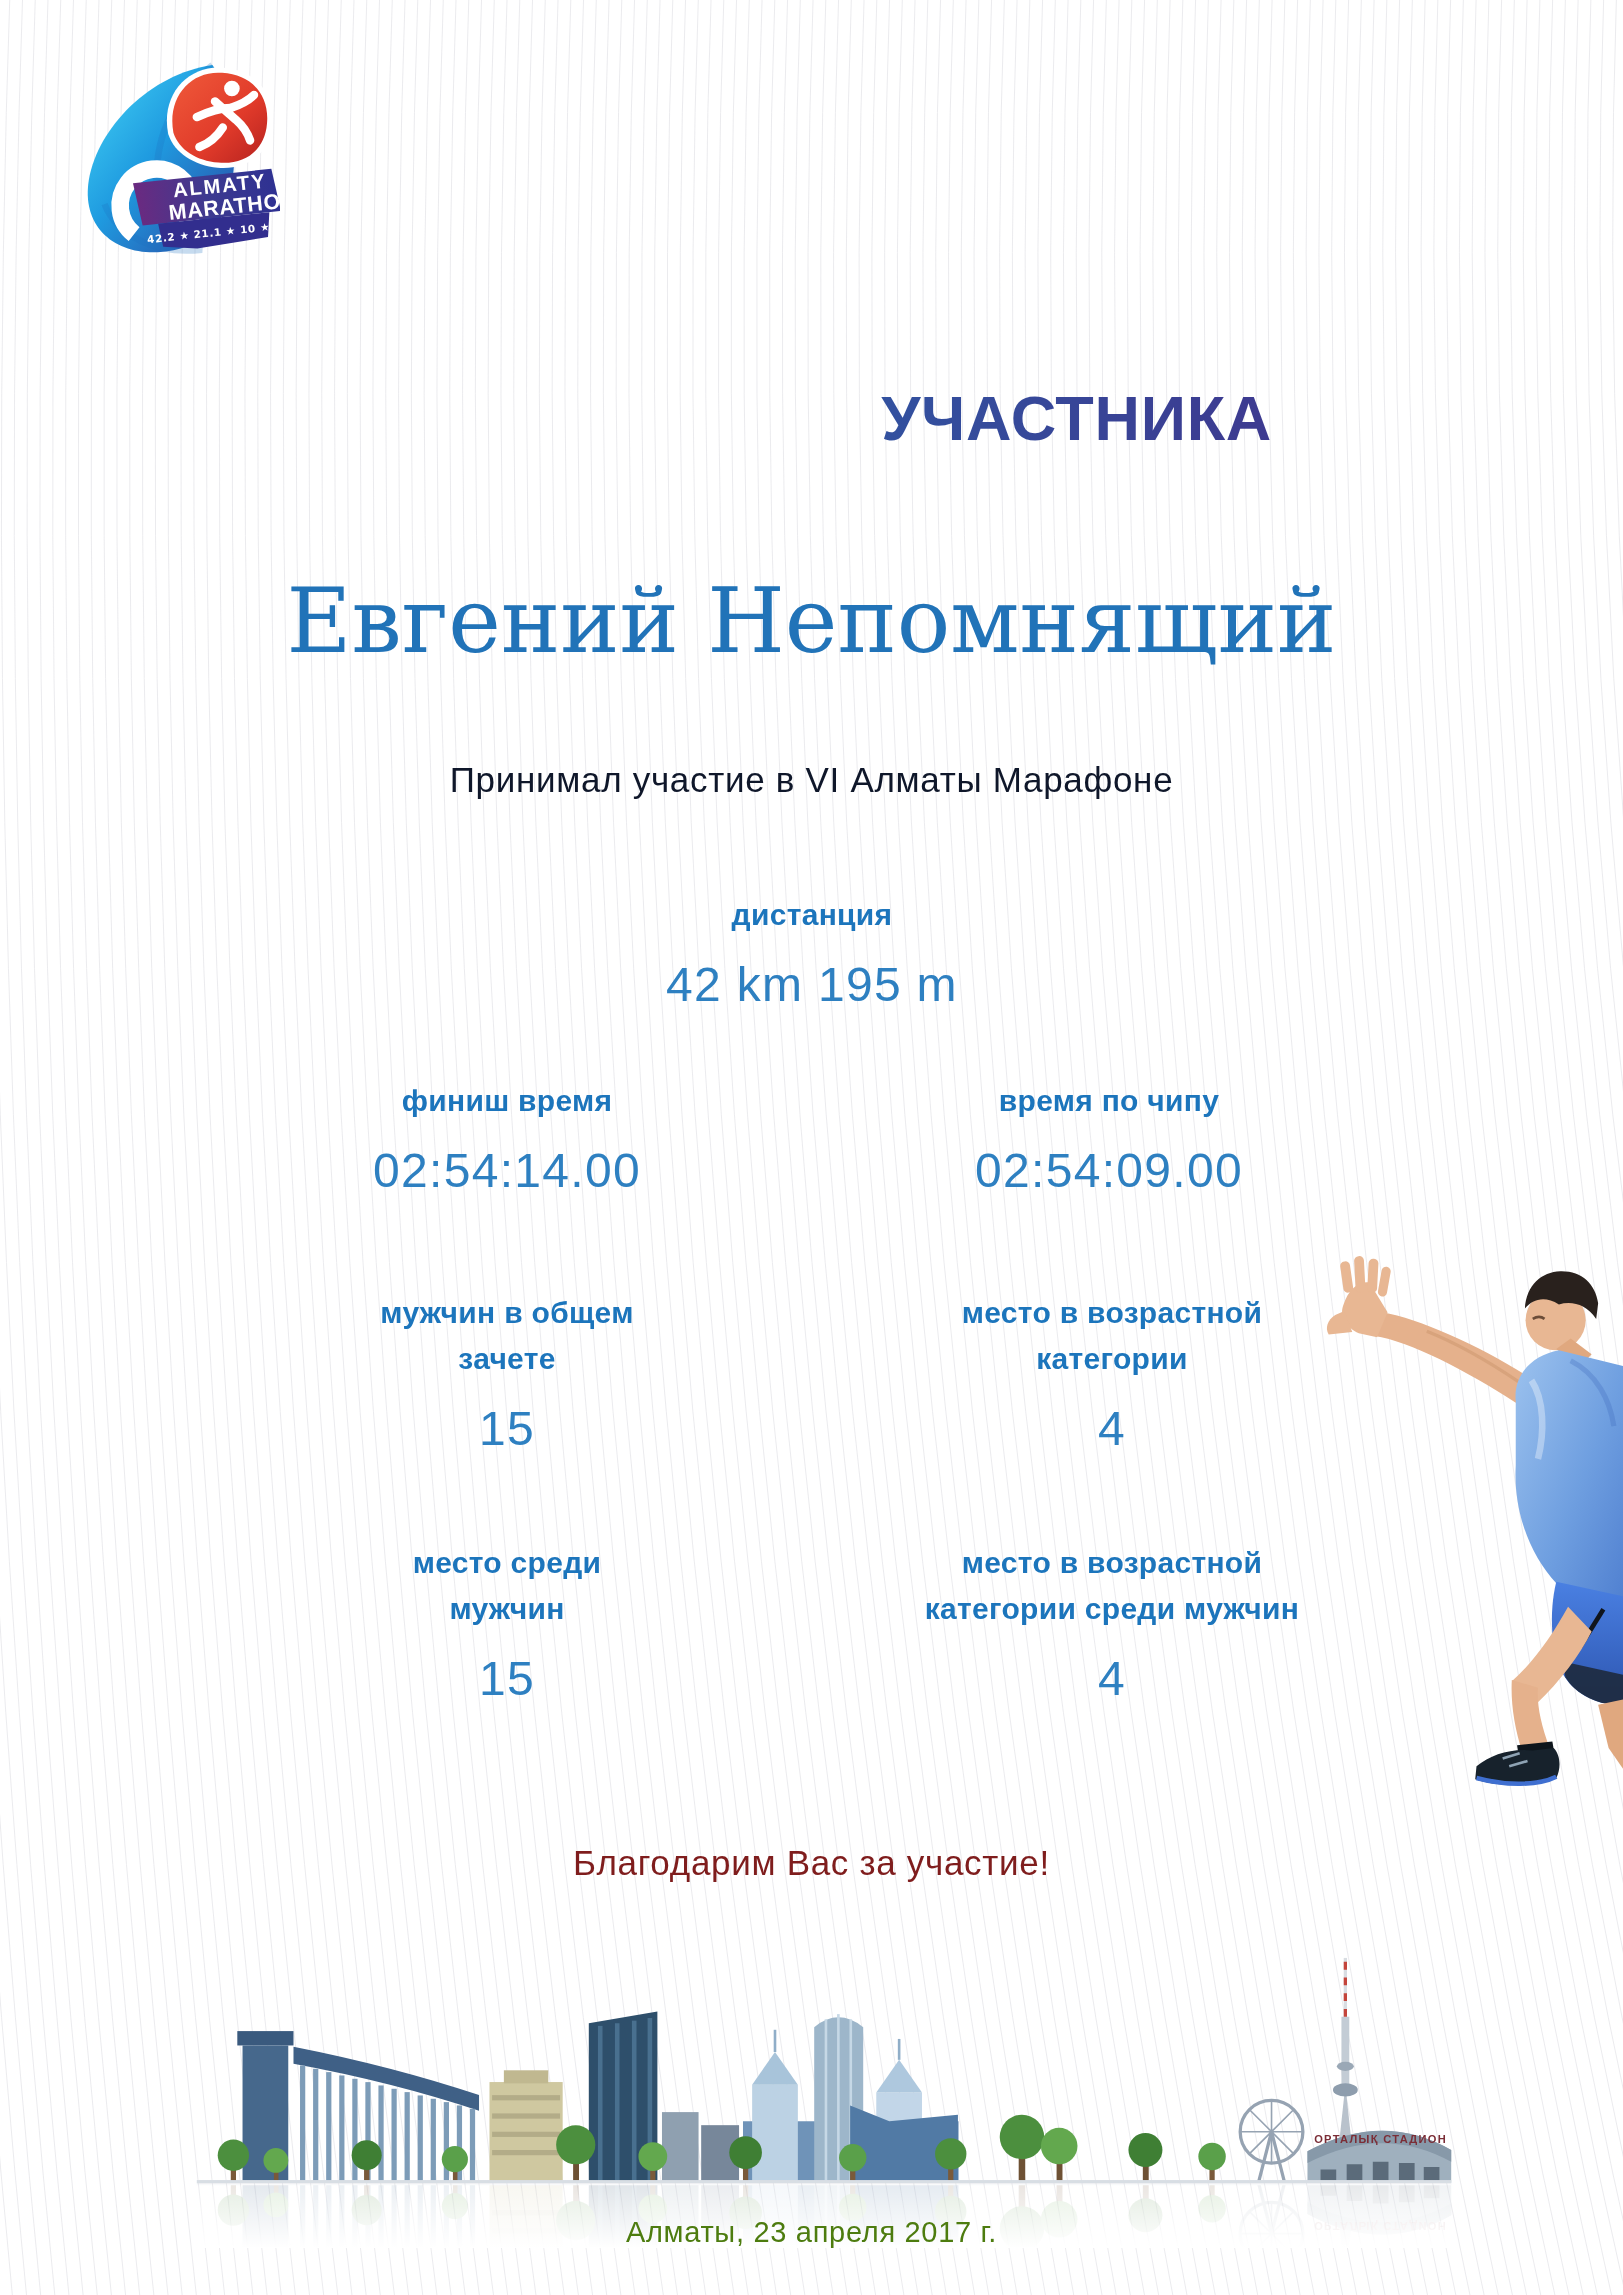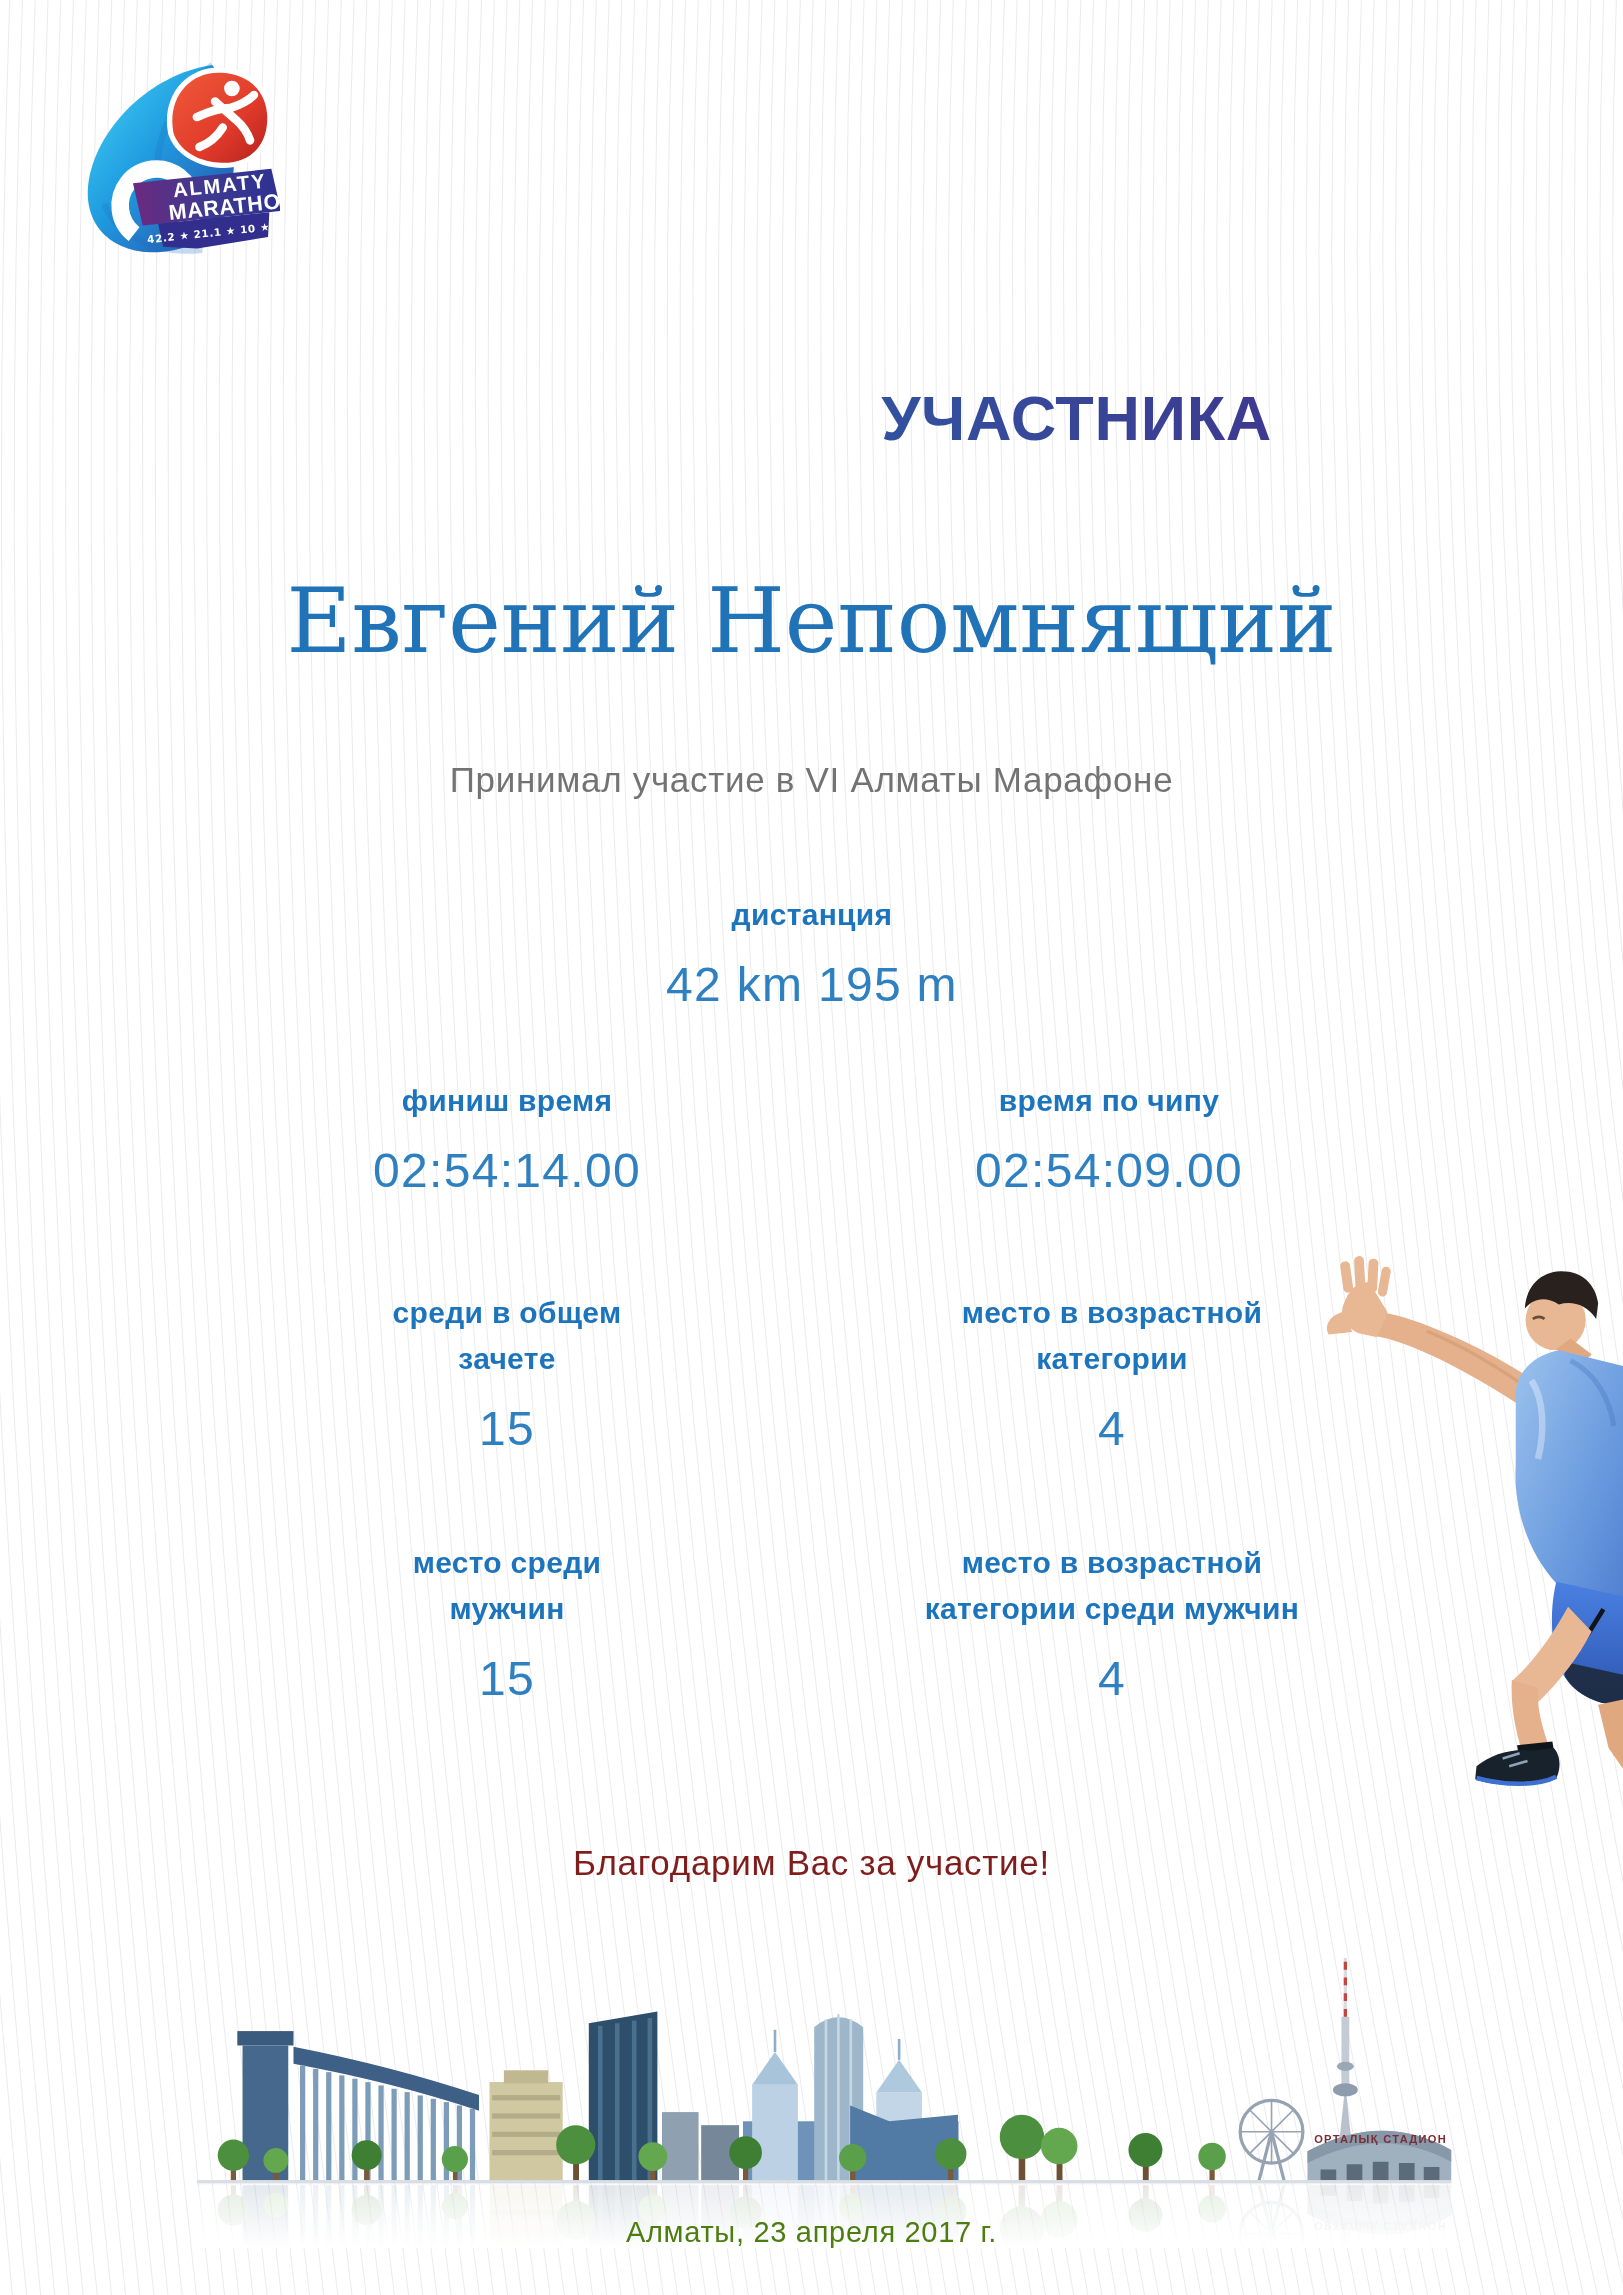--- a/index.html
+++ b/index.html
@@ -41,21 +41,21 @@
   }
 
   .participant-name{
     position:absolute;left:50%;transform:translateX(-50%);
     top:564px;font-family:"DejaVu Serif", serif;
     font-size:89px;line-height:1.3;color:var(--blue-script);
     white-space:nowrap;
   }
   .participation{
     position:absolute;left:50%;transform:translateX(-50%);
-    top:760px;font-size:35px;color:#737373;white-space:nowrap;letter-spacing:0.7px;
+    top:760px;font-size:35px;color:#0f172a;white-space:nowrap;letter-spacing:0.7px;
   }
 
   .stat{position:absolute;transform:translateX(-50%);text-align:center;}
   .stat .lbl{
     font-weight:bold;font-size:30px;line-height:46px;color:var(--blue-bold);
     margin:16px auto;letter-spacing:0.3px;
   }
   .stat .val{
     font-size:48px;line-height:1;color:var(--blue-light);
     margin-top:23px;letter-spacing:1.3px;
@@ -302,21 +302,21 @@
   <div class="stat stat-finish">
     <div class="lbl">финиш время</div>
     <div class="val">02:54:14.00</div>
   </div>
   <div class="stat stat-chip">
     <div class="lbl">время по чипу</div>
     <div class="val">02:54:09.00</div>
   </div>
 
   <div class="stat stat-overall">
-    <div class="lbl w400">среди в общем зачете</div>
+    <div class="lbl w400">мужчин в общем зачете</div>
     <div class="val">15</div>
   </div>
   <div class="stat stat-age">
     <div class="lbl w560">место в возрастной категории</div>
     <div class="val">4</div>
   </div>
 
   <div class="stat stat-gender">
     <div class="lbl w400">место среди мужчин</div>
     <div class="val">15</div>

